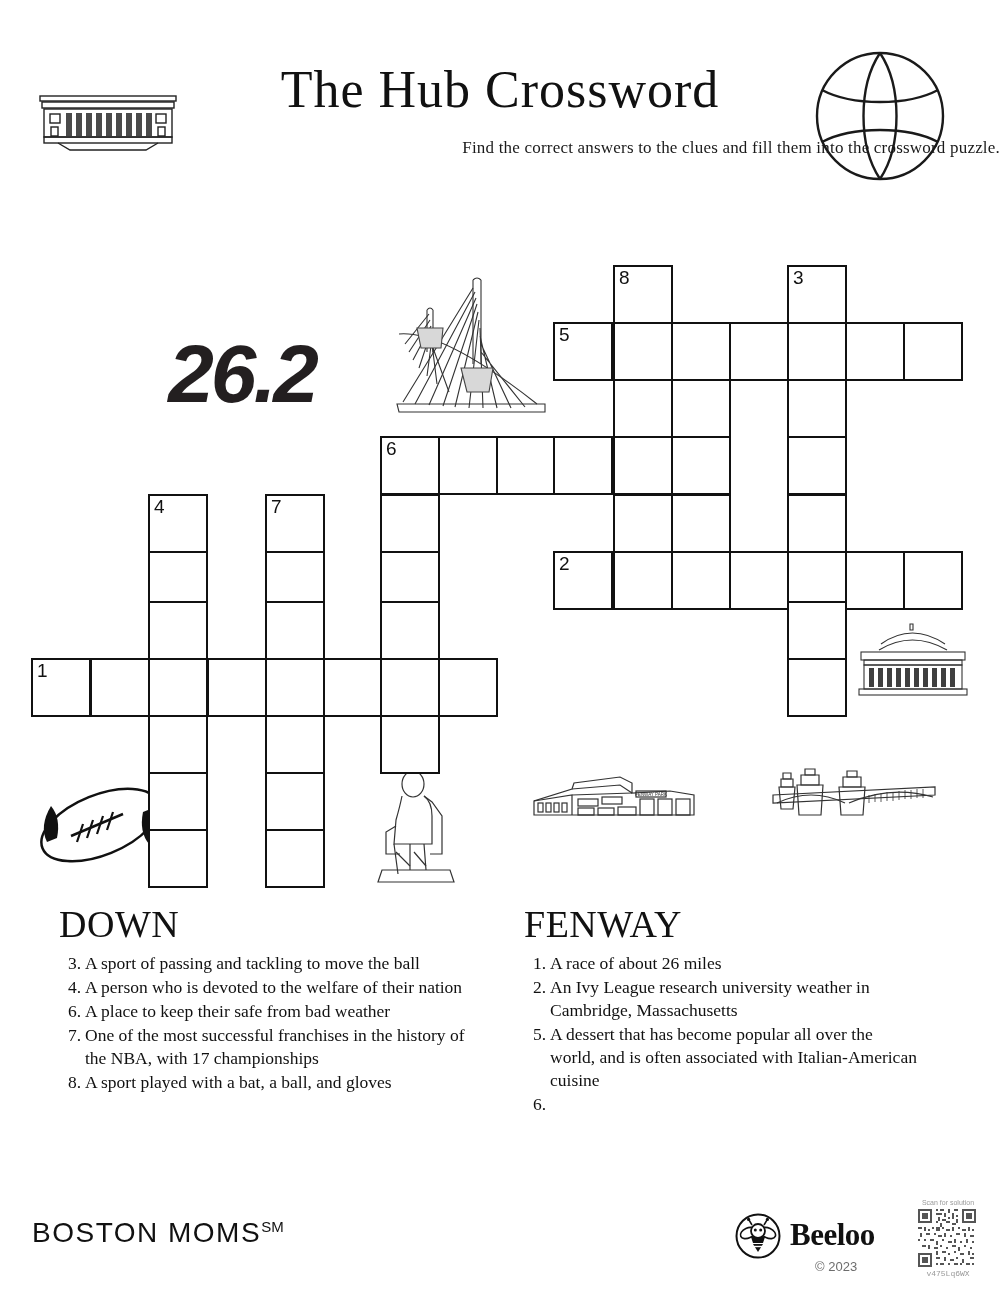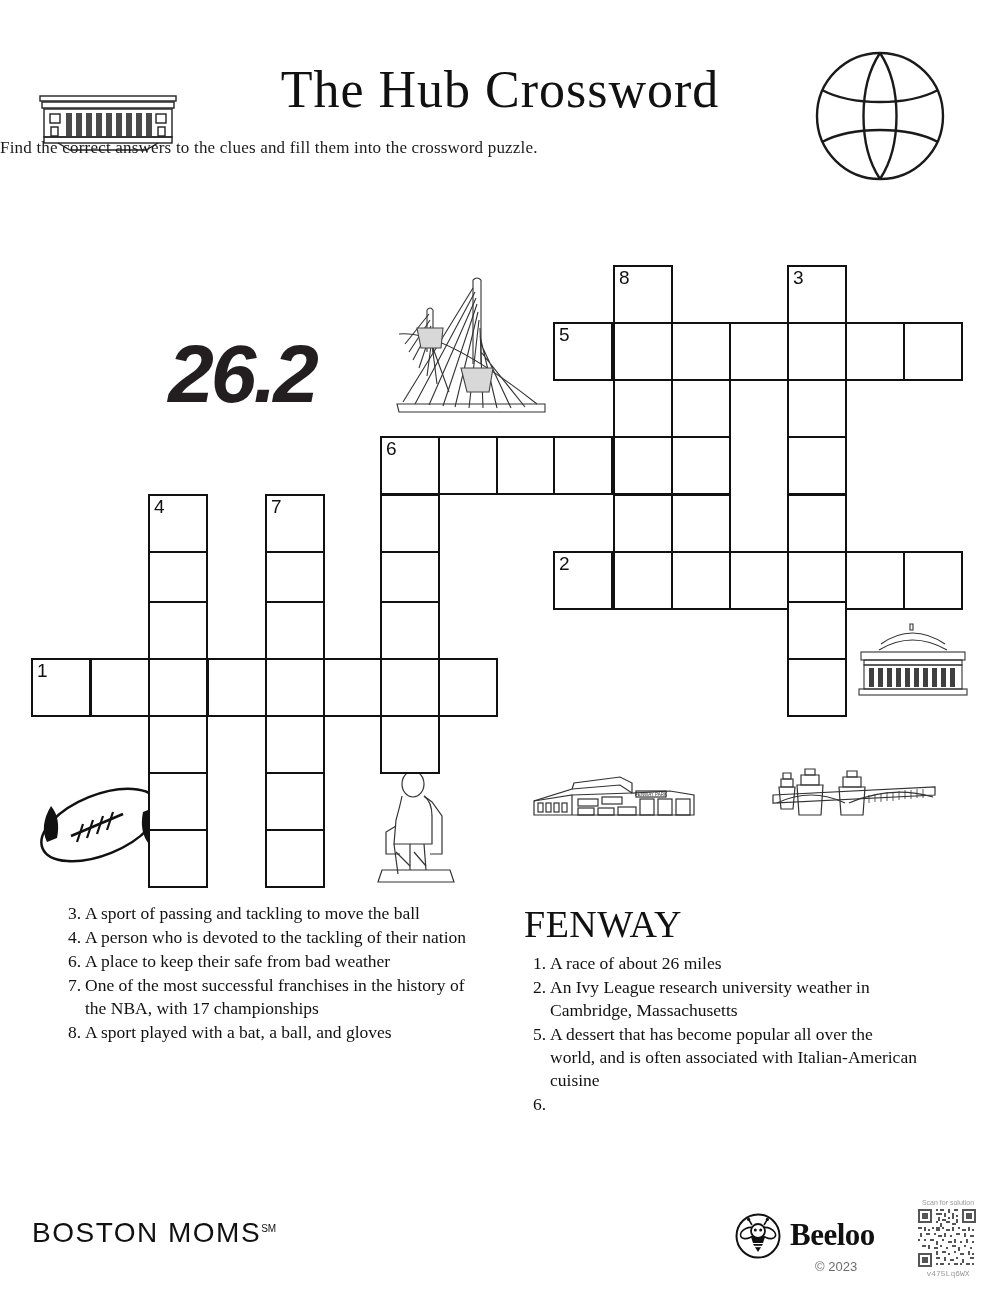--- a/index.html
+++ b/index.html
@@ -18,21 +18,21 @@
   .header { position:absolute; left:0; top:0; width:1000px; height:200px; }
   .title {
     position:absolute; left:0; top:60px; width:1000px;
     text-align:center;
     font-family:"Liberation Serif", serif;
     font-size:52px; font-weight:400; letter-spacing:1px;
     color:#111;
   }
   .subtitle {
     position:absolute; left:0; top:138px; width:1000px;
-    text-align:left;
+    text-align:right;
     font-size:17px; letter-spacing:0.2px; color:#1a1a1a;
   }
   .hdr-building { position:absolute; left:28px; top:84px; width:160px; height:70px; }
   .hdr-ball { position:absolute; left:810px; top:46px; width:140px; height:140px; }
 
   
   .art { position:absolute; }
   .art-262 { left:135px; top:322px; width:215px; height:105px; }
   .art-zakim { left:385px; top:272px; width:170px; height:152px; }
   .art-football { left:35px; top:780px; width:130px; height:90px; }
@@ -77,21 +77,21 @@
   }
 
   
   .footer { position:absolute; left:0; top:1185px; width:1000px; height:109px; }
   .brand-boston {
     position:absolute; left:32px; top:32px;
     font-family:"Liberation Sans", sans-serif;
     font-size:28px; font-weight:400; letter-spacing:1.5px;
     color:#111;
   }
-  .brand-boston sup { font-size:10px; letter-spacing:0; vertical-align:super; }
+  .brand-boston sup { font-size:15px; letter-spacing:0; vertical-align:super; }
   .beeloo-wrap { position:absolute; left:735px; top:28px; width:170px; height:60px; }
   .beeloo-mark { position:absolute; left:0; top:0; width:46px; height:46px; }
   .beeloo-name {
     position:absolute; left:55px; top:4px;
     font-family:Liberation Serif, serif;
     font-size:31px; font-weight:700; letter-spacing:-0.5px; color:#111;
   }
   .beeloo-copy {
     position:absolute; left:80px; top:46px;
     font-family:"Liberation Sans", sans-serif;
@@ -340,23 +340,24 @@
       <div class="cell" style="left: 148px; top: 715px;"></div>
       <div class="cell" style="left: 265px; top: 715px;"></div>
       <div class="cell" style="left: 380px; top: 715px;"></div>
       <div class="cell" style="left: 148px; top: 772px;"></div>
       <div class="cell" style="left: 265px; top: 772px;"></div>
       <div class="cell" style="left: 148px; top: 829px;"></div>
       <div class="cell" style="left: 265px; top: 829px;"></div>
     </div>
 
   <div class="clues-down">
+    <div class="clue-head">DOWN</div>
     <ol class="clue-list" id="down-list">
         <li><span class="cnum">3.</span><span>A sport of passing and tackling to move the ball</span></li>
-        <li><span class="cnum">4.</span><span>A person who is devoted to the tackling of their nation</span></li>
+        <li><span class="cnum">4.</span><span>A person who is devoted to the welfare of their nation</span></li>
         <li><span class="cnum">6.</span><span>A place to keep their safe from bad weather</span></li>
         <li><span class="cnum">7.</span><span>One of the most successful franchises in the history of the NBA, with 17 championships</span></li>
         <li><span class="cnum">8.</span><span>A sport played with a bat, a ball, and gloves</span></li>
       </ol>
   </div>
 
   <div class="clues-across">
     <div class="clue-head">FENWAY</div>
     <ol class="clue-list" id="across-list">
         <li><span class="cnum">1.</span><span>A race of about 26 miles</span></li>

